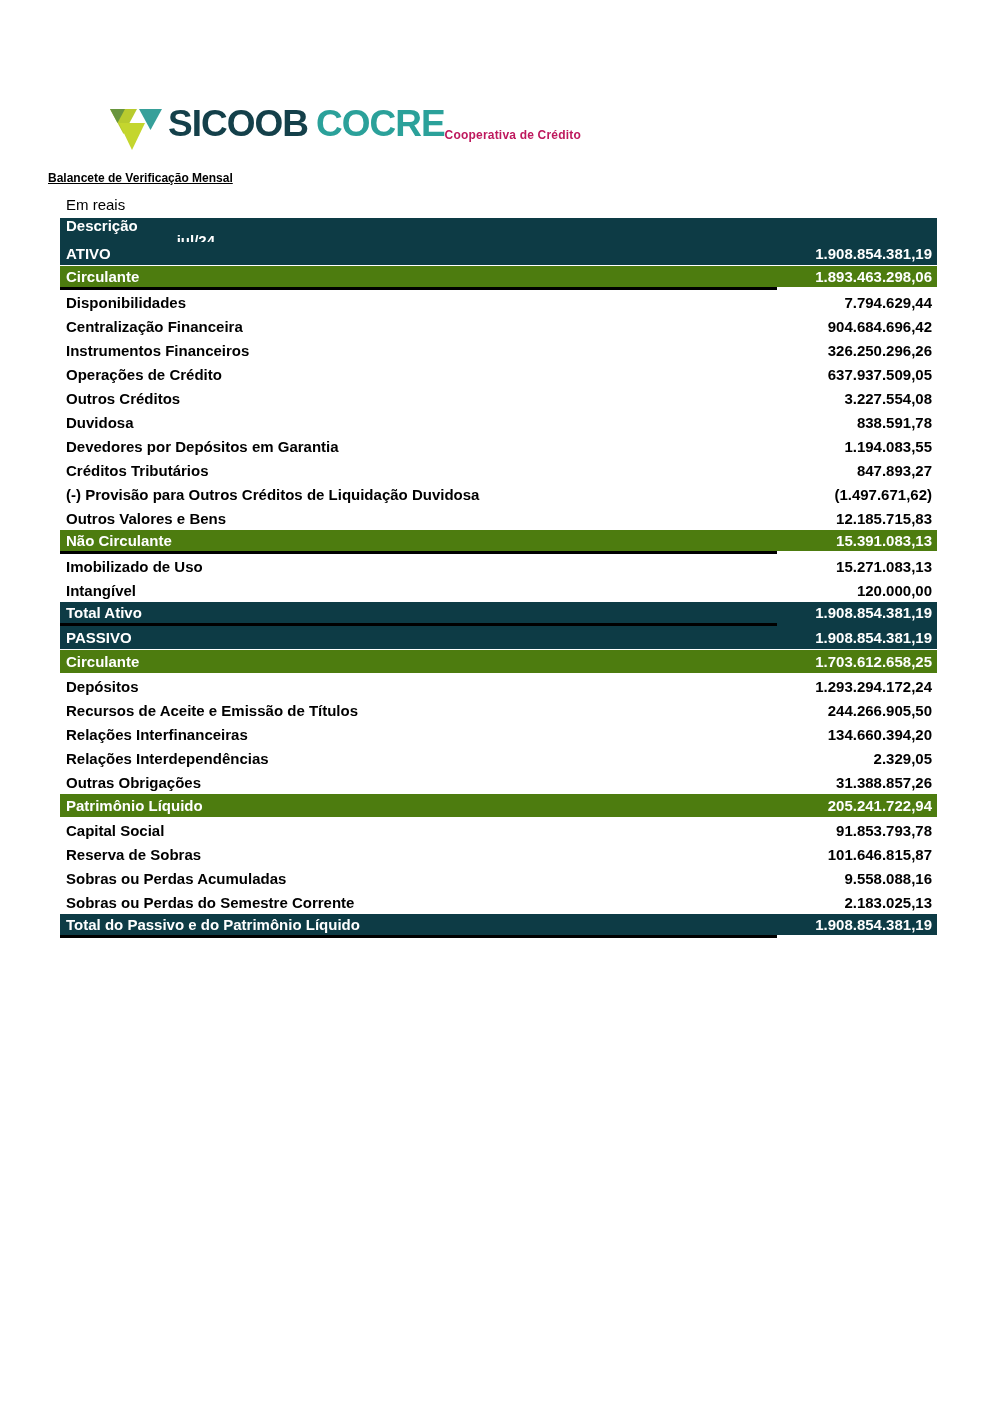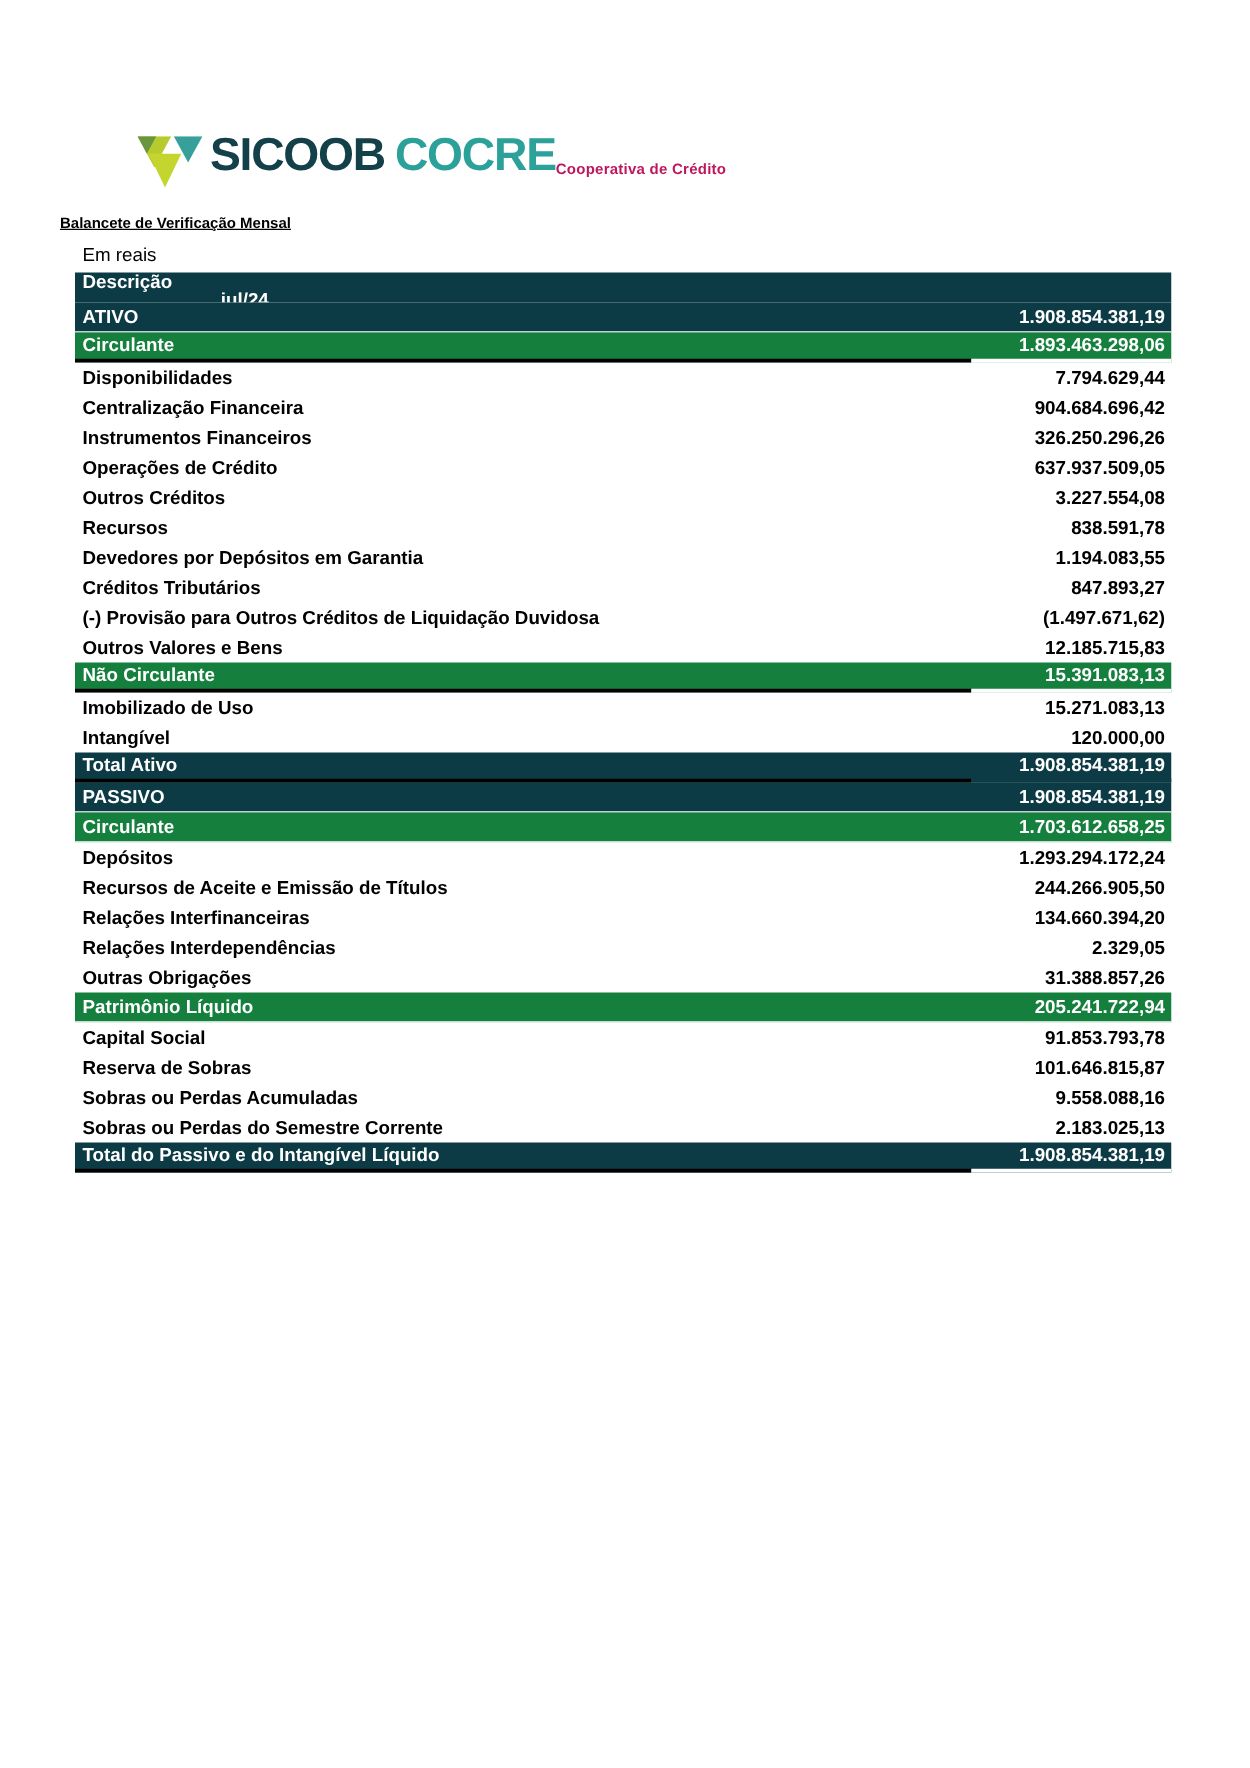--- a/index.html
+++ b/index.html
@@ -47,21 +47,21 @@
   }
   .row{
     display:flex;height:24px;box-sizing:border-box;
     font-size:15px;font-weight:700;line-height:1;
   }
   .cell{display:flex;align-items:center;box-sizing:border-box;height:100%;}
   .desc{flex:1 1 auto;padding-left:6px;}
   .val{width:160px;justify-content:flex-end;padding-right:5px;white-space:nowrap;}
   .type-normal{background:#fff;color:#000;}
   .type-dark{background:#0d3b45;color:#fff;border-bottom:1px solid #fff;}
-  .type-teal{background:#15803d;color:#fff;border-bottom:1px solid #fff;}
+  .type-teal{background:#4d7c0f;color:#fff;border-bottom:1px solid #fff;}
   .no-gap{border-bottom:none;flex-direction:column;}
   .ul-black{border-bottom:none;}
   .ul-black .desc{border-bottom:3px solid #000;}
   .vul-white .val{border-bottom:3px solid #fff;}
   .vul-dark .val{border-bottom:3px solid #0d3b45;}
 </style>
 </head>
 <body>
 
 <div class="page">
@@ -120,21 +120,21 @@
     <div class="cell desc">Operações de Crédito</div>
     <div class="cell val">637.937.509,05</div>
   </div>
 
   <div class="row type-normal">
     <div class="cell desc">Outros Créditos</div>
     <div class="cell val">3.227.554,08</div>
   </div>
 
   <div class="row type-normal">
-    <div class="cell desc">Recursos</div>
+    <div class="cell desc">Duvidosa</div>
     <div class="cell val">838.591,78</div>
   </div>
 
   <div class="row type-normal">
     <div class="cell desc">Devedores por Depósitos em Garantia</div>
     <div class="cell val">1.194.083,55</div>
   </div>
 
   <div class="row type-normal">
     <div class="cell desc">Créditos Tributários</div>
@@ -225,19 +225,19 @@
     <div class="cell desc">Sobras ou Perdas Acumuladas</div>
     <div class="cell val">9.558.088,16</div>
   </div>
 
   <div class="row type-normal">
     <div class="cell desc">Sobras ou Perdas do Semestre Corrente</div>
     <div class="cell val">2.183.025,13</div>
   </div>
 
   <div class="row type-dark ul-black vul-white">
-    <div class="cell desc">Total do Passivo e do Intangível Líquido</div>
+    <div class="cell desc">Total do Passivo e do Patrimônio Líquido</div>
     <div class="cell val">1.908.854.381,19</div>
   </div>
 </div>
   </div>
 
 </div>
 
 </body></html>

